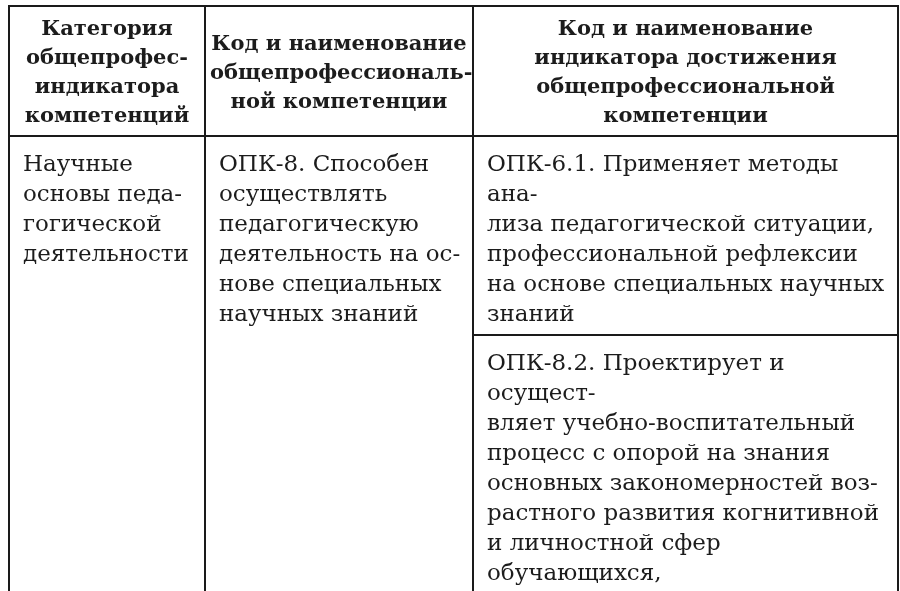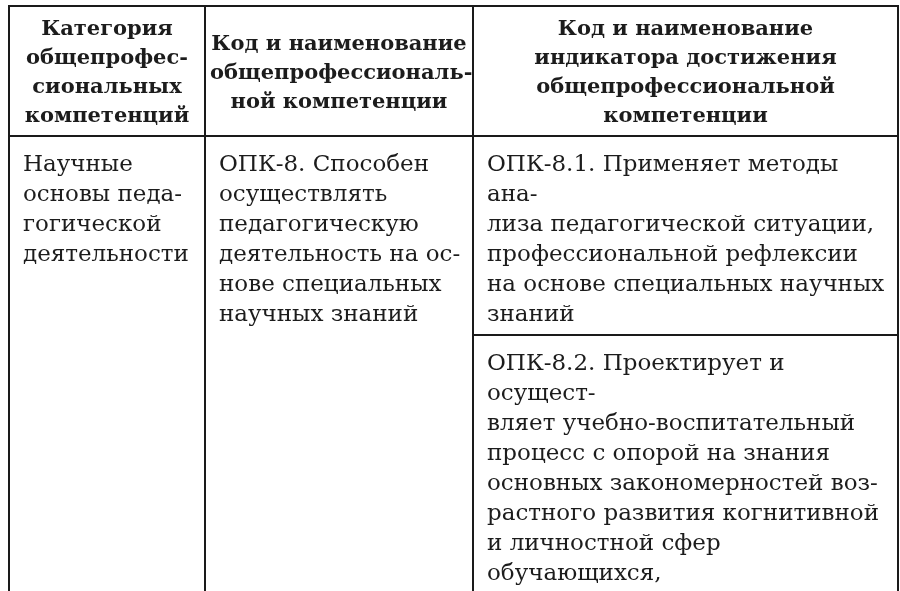--- a/index.html
+++ b/index.html
@@ -59,42 +59,42 @@
   <table class="comp-table">
     <colgroup>
       <col style="width:196px">
       <col style="width:268px">
       <col style="width:425px">
     </colgroup>
     <tbody>
         <tr class="row-header">
       <th>Категория
 общепрофес-
-сиональных
+индикатора
 компетенций</th>
       <th>Код и наименование
 общепрофессиональ-
 ной компетенции</th>
       <th>Код и наименование
 индикатора достижения
 общепрофессиональной
 компетенции</th>
     </tr>
     <tr class="row-ind-1">
       <td class="cell-category" rowspan="2">Научные
 основы педа-
 гогической
 деятельности</td>
       <td class="cell-competence" rowspan="2">ОПК-8. Способен
 осуществлять
 педагогическую
 деятельность на ос-
 нове специальных
 научных знаний</td>
-      <td class="cell-indicator-1">ОПК-8.1. Применяет методы ана-
+      <td class="cell-indicator-1">ОПК-6.1. Применяет методы ана-
 лиза педагогической ситуации,
 профессиональной рефлексии
 на основе специальных научных
 знаний</td>
     </tr>
     <tr class="row-ind-2">
       <td class="cell-indicator-2">ОПК-8.2. Проектирует и осущест-
 вляет учебно-воспитательный
 процесс с опорой на знания
 основных закономерностей воз-

